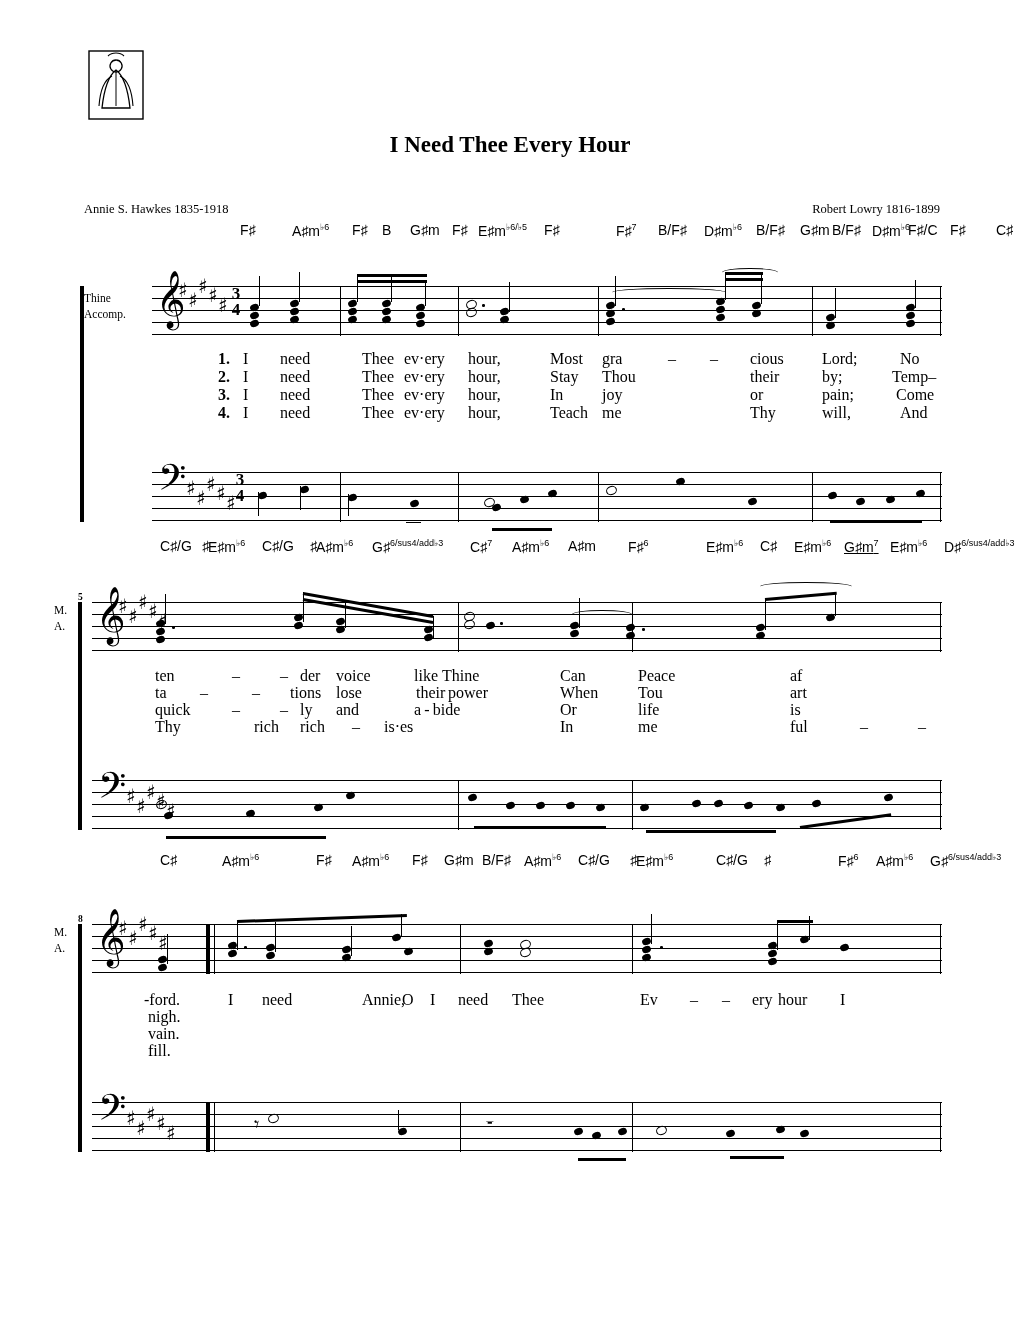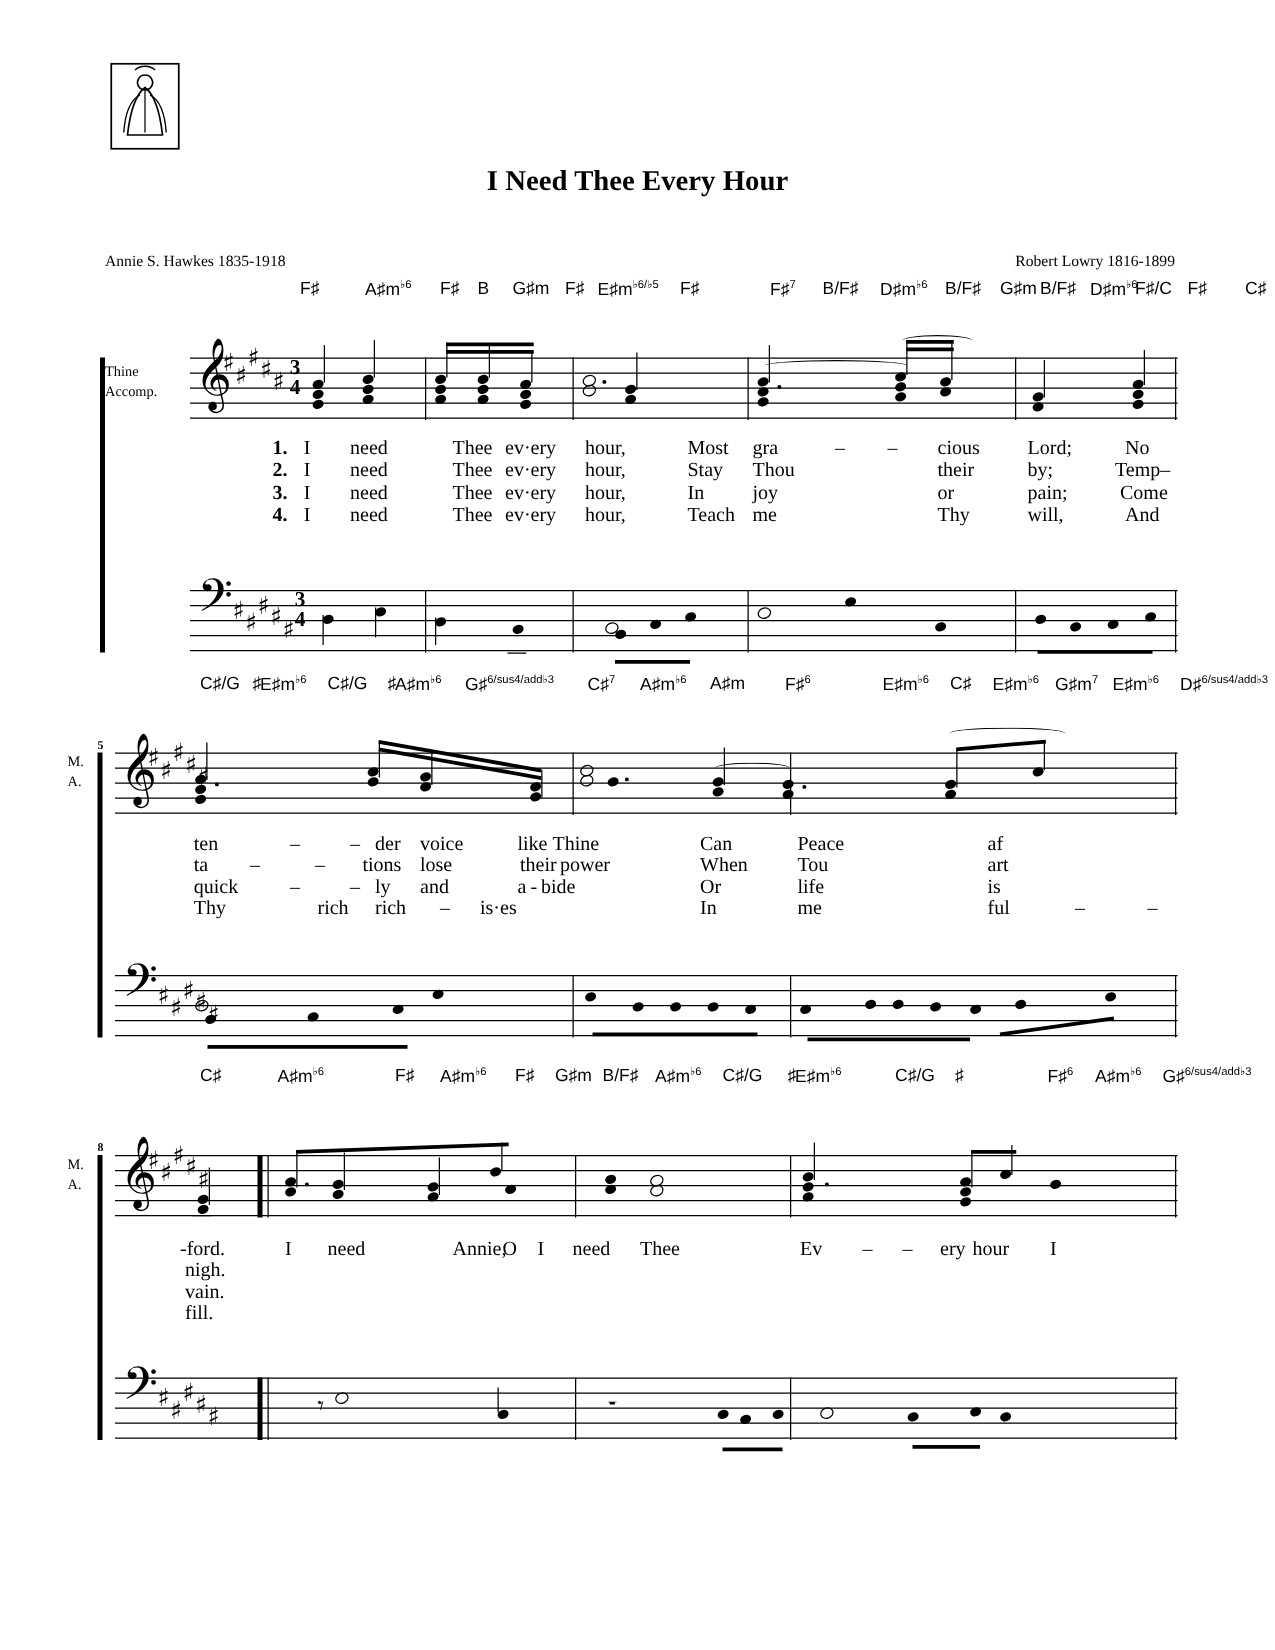--- a/index.html
+++ b/index.html
@@ -251,21 +251,21 @@
       <div class="chord" style="left: 310px; top: 0px;">♯</div>
       <div class="chord" style="left: 316px; top: 0px;">A♯m<sup>♭6</sup></div>
       <div class="chord" style="left: 372px; top: 0px;">G♯<sup>6/sus4/add♭3</sup></div>
       <div class="chord" style="left: 470px; top: 0px;">C♯<sup>7</sup></div>
       <div class="chord" style="left: 512px; top: 0px;">A♯m<sup>♭6</sup></div>
       <div class="chord" style="left: 568px; top: 0px;">A♯m</div>
       <div class="chord" style="left: 628px; top: 0px;">F♯<sup>6</sup></div>
       <div class="chord" style="left: 706px; top: 0px;">E♯m<sup>♭6</sup></div>
       <div class="chord" style="left: 760px; top: 0px;">C♯</div>
       <div class="chord" style="left: 794px; top: 0px;">E♯m<sup>♭6</sup></div>
-      <div class="chord" style="left: 844px; top: 0px;">G♯m<sup>7</sup></div>
+      <div class="chord" style="left: 844px; top: 0px; text-decoration: underline;">G♯m<sup>7</sup></div>
       <div class="chord" style="left: 890px; top: 0px;">E♯m<sup>♭6</sup></div>
       <div class="chord" style="left: 944px; top: 0px;">D♯<sup>6/sus4/add♭3</sup></div>
     </div>
   <div class="chordrow" id="chords-s2-bot" style="left:0; top:852px; width:1020px; height:22px;">
       <div class="chord" style="left: 160px; top: 0px;">C♯</div>
       <div class="chord" style="left: 222px; top: 0px;">A♯m<sup>♭6</sup></div>
       <div class="chord" style="left: 316px; top: 0px;">F♯</div>
       <div class="chord" style="left: 352px; top: 0px;">A♯m<sup>♭6</sup></div>
       <div class="chord" style="left: 412px; top: 0px;">F♯</div>
       <div class="chord" style="left: 444px; top: 0px;">G♯m</div>

